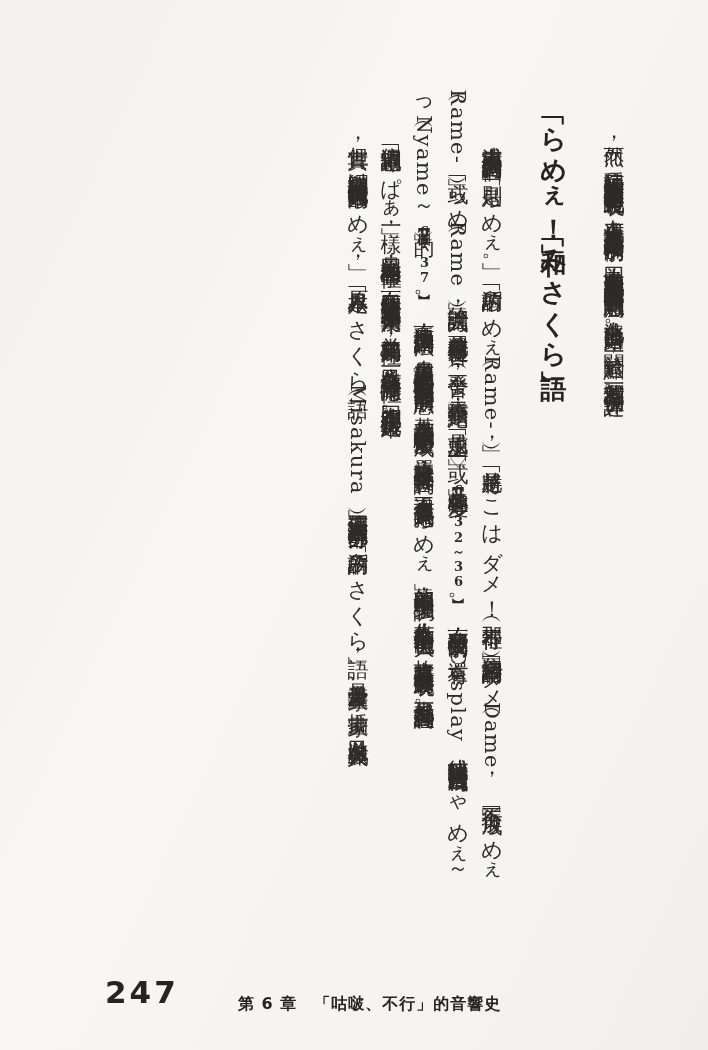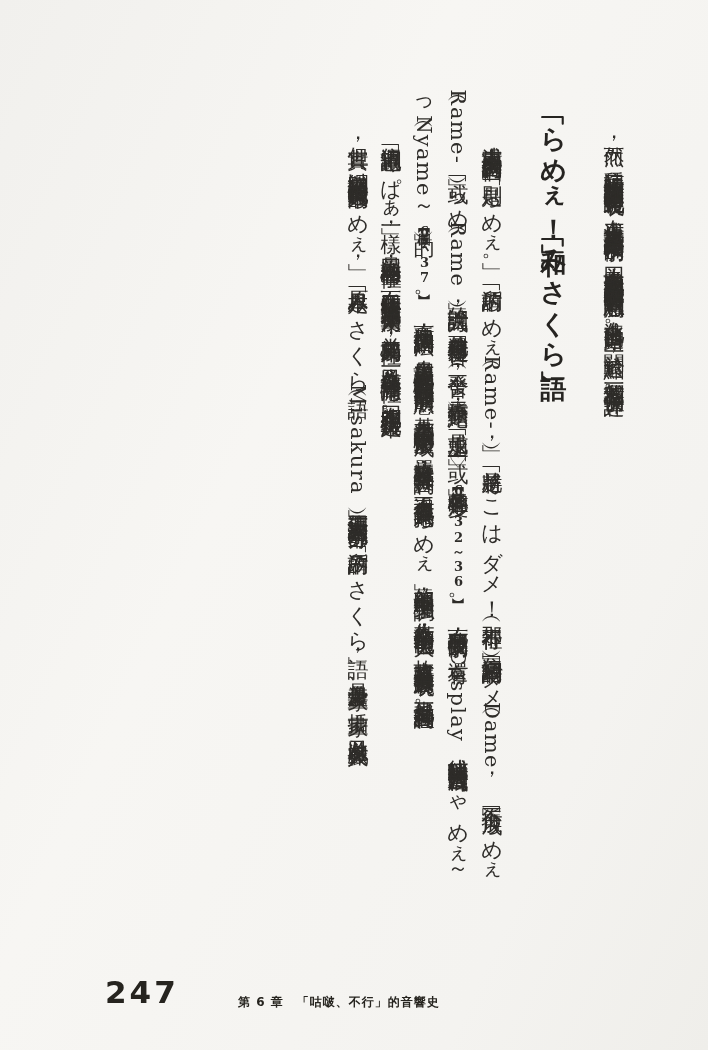--- a/index.html
+++ b/index.html
@@ -56,21 +56,21 @@
     font-weight: bold;
     letter-spacing: 3px;
     color: #26241f;
     margin-left: 47px;
   }
   .chapter-title {
     position: absolute;
     left: 238px;
     top: 994px;
     font-family: "DejaVu Sans", "Liberation Sans", sans-serif;
-    font-size: 12px;
+    font-size: 16px;
     font-weight: bold;
     letter-spacing: 1px;
     color: #26241f;
   }
 </style>
 </head>
 <body>
 
 <div class="page">
   <main class="text-area">

